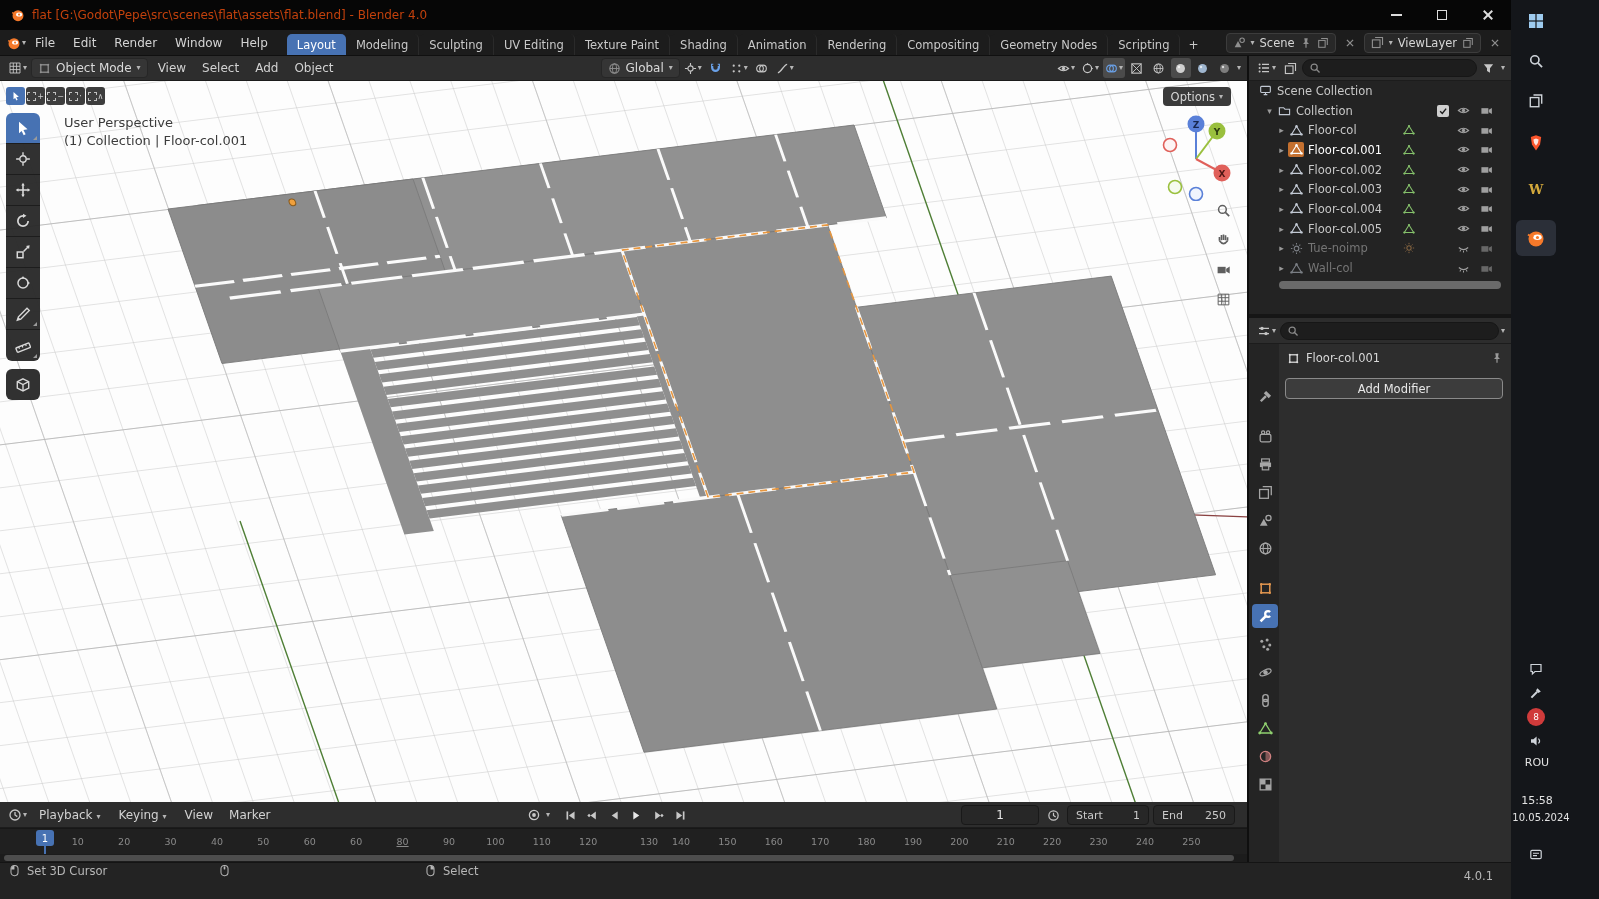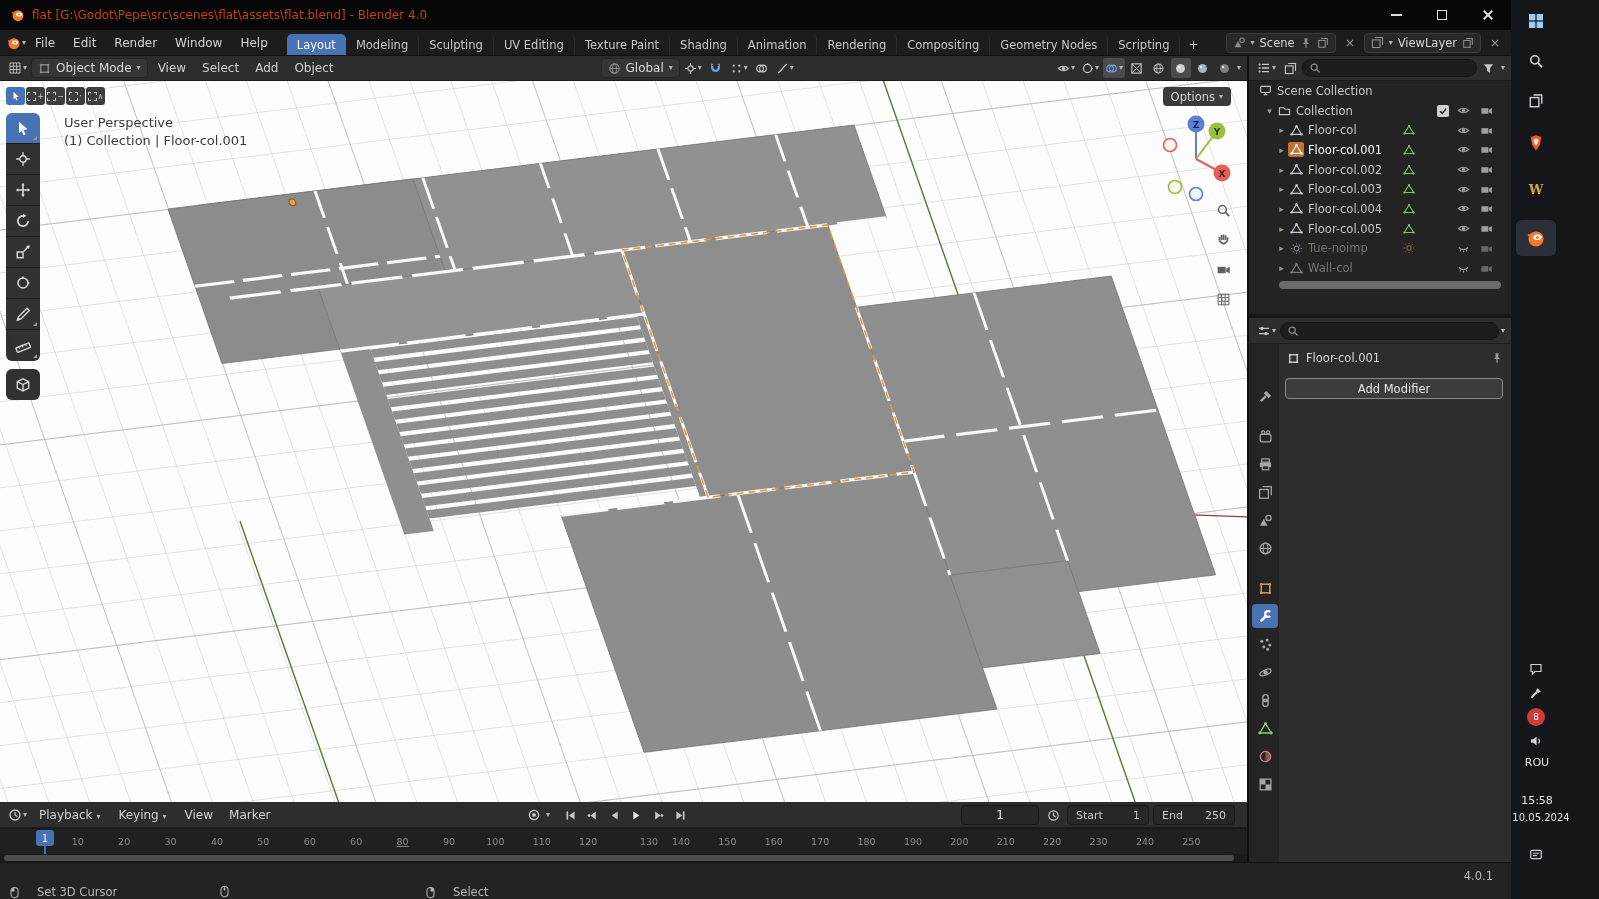--- a/index.html
+++ b/index.html
@@ -94,21 +94,21 @@
 .framefield{width:78px;height:20px;background:#272727;border:1px solid #191919;border-radius:4px;display:flex;align-items:center;justify-content:center;color:#e5e5e5}
 .rangefield{width:82px;height:20px;background:#272727;border:1px solid #191919;border-radius:4px;display:flex;align-items:center;justify-content:space-between;padding:0 8px;color:#c9c9c9;font-size:11px}
 #tl-ruler{position:absolute;left:0;top:26px;width:1247px;height:26px;background:#202020;border-top:1px solid #171717}
 .tick{position:absolute;top:7px;transform:translateX(-50%);font-size:9.5px;color:#8a8a8a}
 #playhead{position:absolute;left:36px;top:1px;width:18px;height:16px;background:#4772b3;border-radius:3px;color:#fff;font-size:10px;display:flex;align-items:center;justify-content:center}
 #playhead-line{position:absolute;left:44px;top:17px;width:2px;height:9px;background:#4772b3}
 #tl-scroll{position:absolute;left:0;top:52px;width:1247px;height:8px;background:#1c1c1c}
 #tl-thumb{position:absolute;left:4px;top:1px;width:1230px;height:6px;background:#4d4d4d;border-radius:3px}
 
 #statusbar{left:0;top:862px;width:1511px;height:37px;background:#232323;border-top:1px solid #141414;color:#b8b8b8;font-size:11.5px}
-.sbgroup{position:absolute;top:22px;display:flex;align-items:center;gap:16px}
+.sbgroup{position:absolute;top:1px;display:flex;gap:6px}
 #sb-version{position:absolute;right:18px;top:6px;color:#b8b8b8}
 
 #taskbar{left:1511px;top:0;width:88px;height:899px;background:#14161a}
 .tkicon{position:absolute;left:12px;width:26px;height:26px;display:flex;align-items:center;justify-content:center;color:#cfd4da}
 .tk-active{position:absolute;left:5px;width:40px;height:36px;background:#2b2f38;border-radius:6px}
 .tktext{position:absolute;left:0;width:52px;text-align:center;color:#e2e2e2;font-size:11px}
 .wletter{font-family:"DejaVu Serif","Liberation Serif",serif;font-weight:bold;color:#d4a93c;font-size:13px}
 .red8{width:18px;height:18px;border-radius:50%;background:#d03b3b;color:#fff;font-size:9px;display:flex;align-items:center;justify-content:center}
 </style>
 </head>

